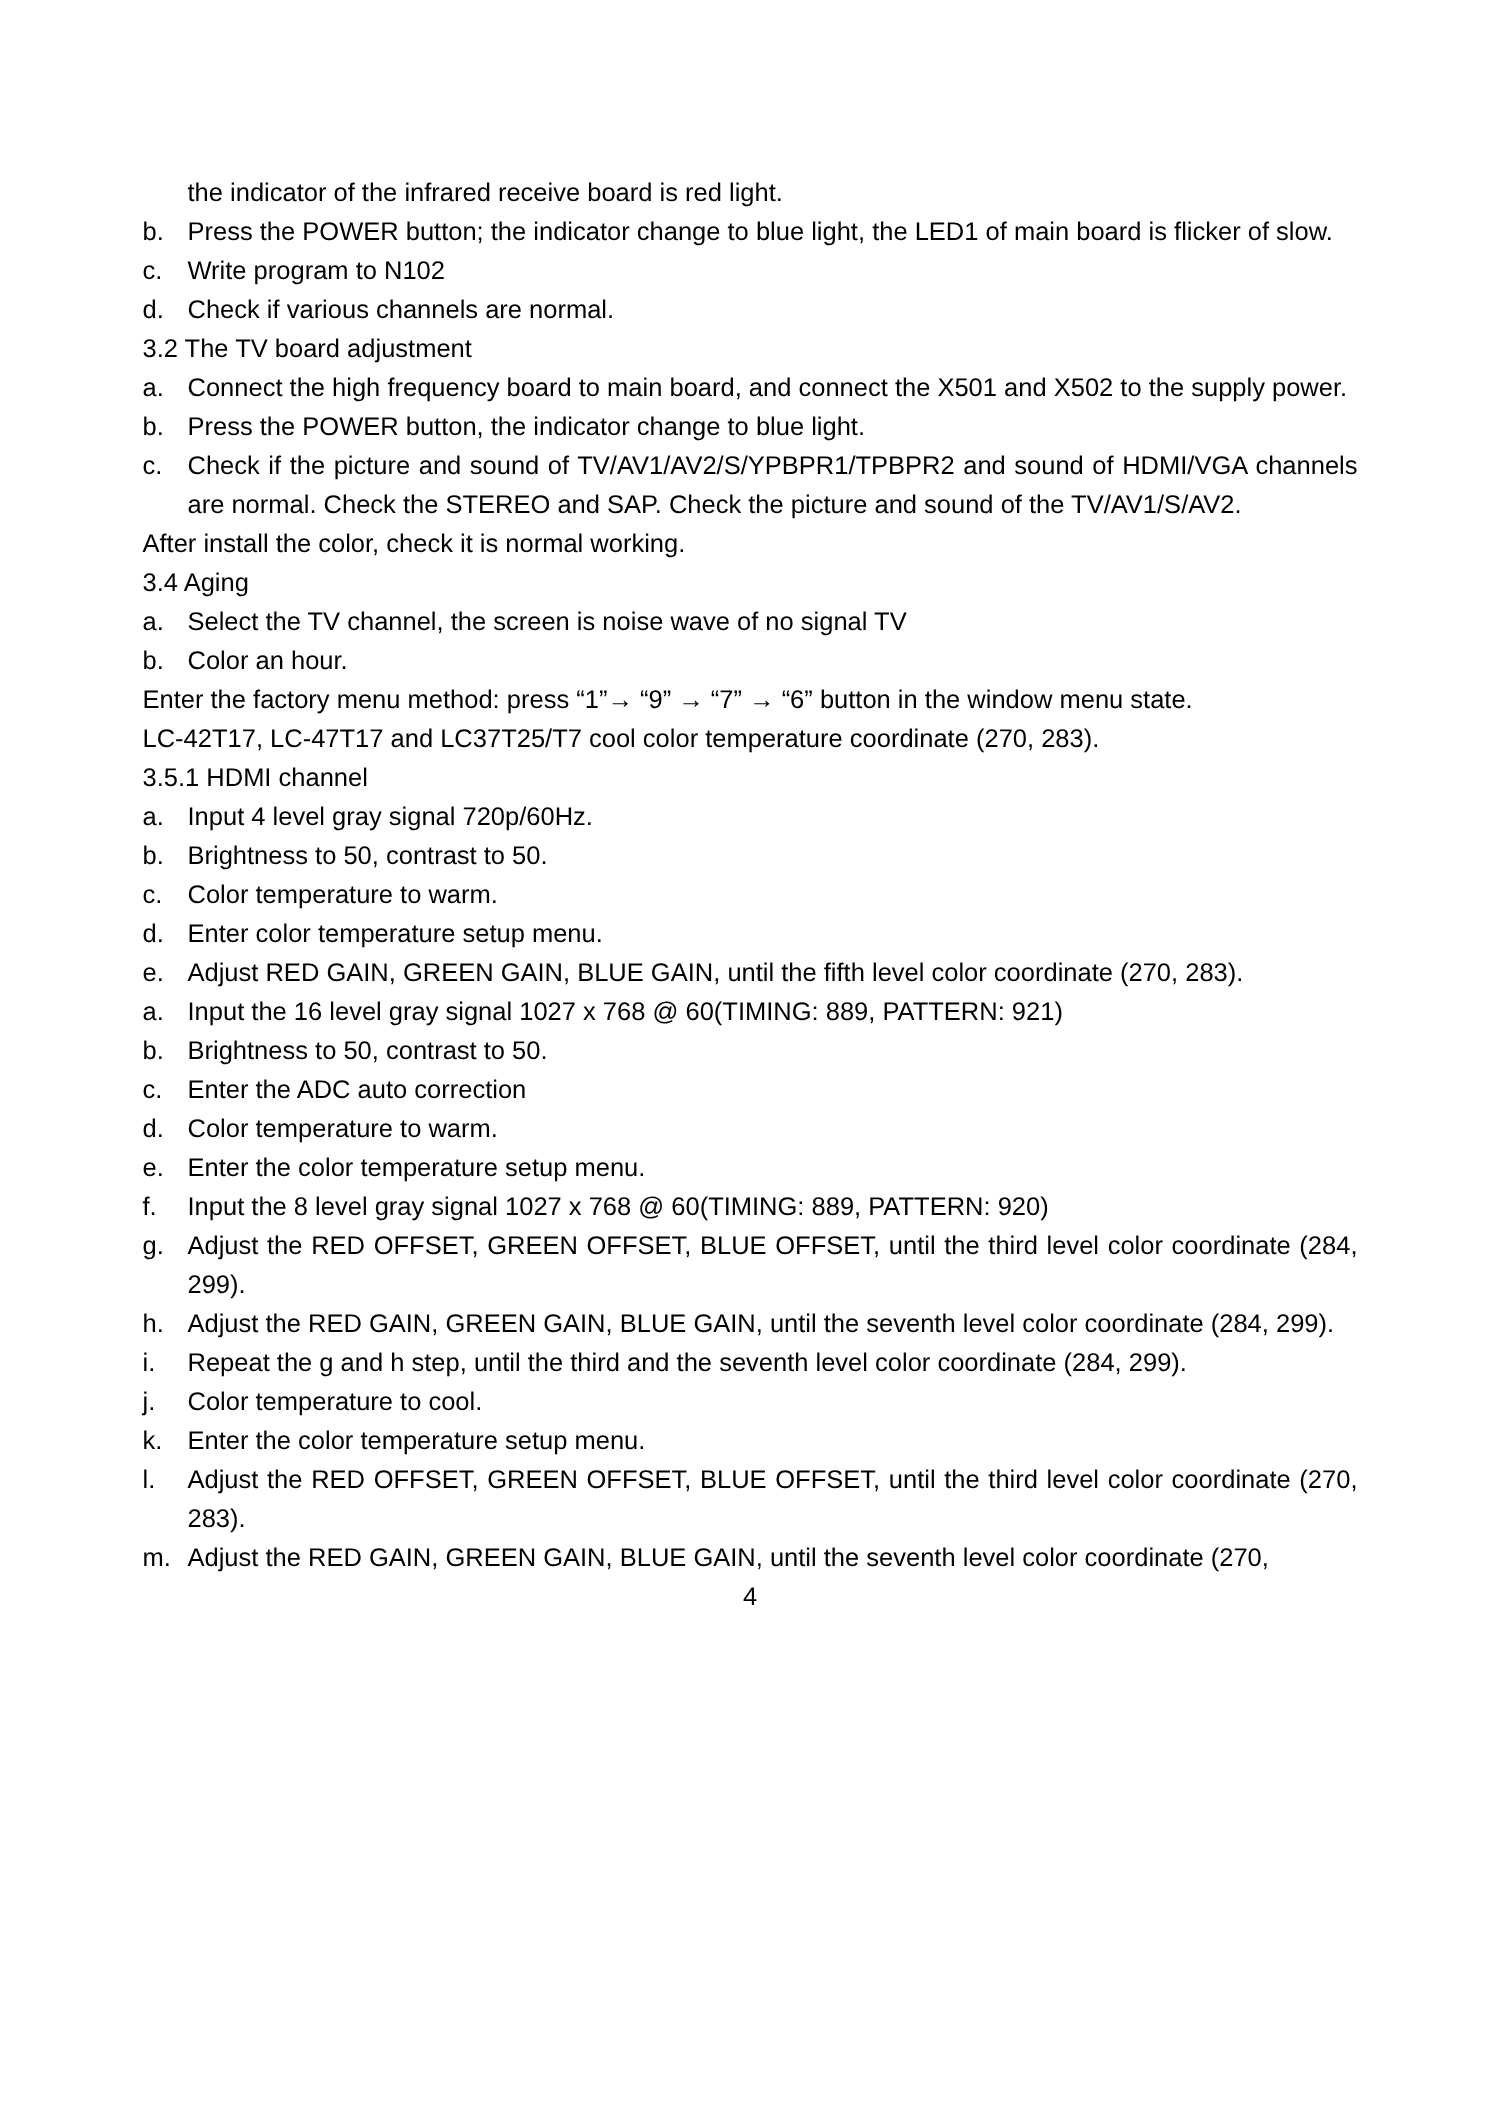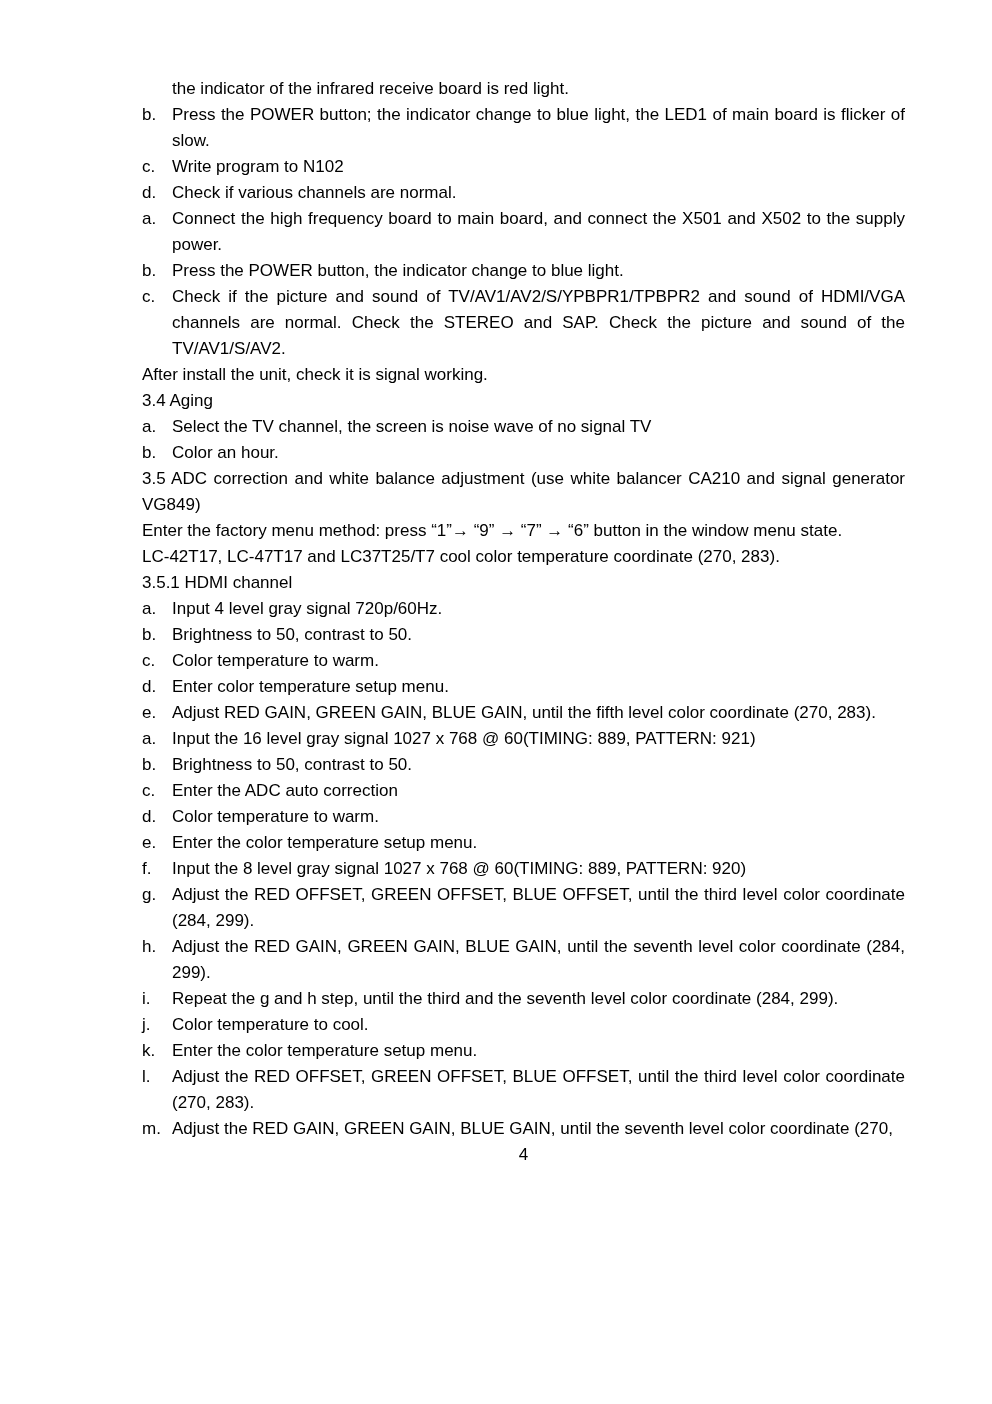--- a/index.html
+++ b/index.html
@@ -11,22 +11,21 @@
     width: 992px;
     height: 1404px;
     font-family: "Liberation Sans", sans-serif;
     font-size: 17px;
     line-height: 26px;
     color: #000000;
     position: relative;
     overflow: hidden;
   }
   .doc {
-    padding: 76px 87px 0 95px;
-    margin-left: 47px;
+    padding: 116px 87px 0 95px;
   }
   .line-row {
     display: flex;
     flex-direction: row;
     align-items: flex-start;
   }
   .item-label {
     flex: 0 0 30px;
     width: 30px;
   }
@@ -59,52 +58,52 @@
   <div class="line-row">
     <span class="item-label">c.</span>
     <span class="item-text">Write program to N102</span>
   </div>
 
   <div class="line-row">
     <span class="item-label">d.</span>
     <span class="item-text">Check if various channels are normal.</span>
   </div>
 
+  <div class="fullwidth-text">3.2 The TV board adjustment</div>
 
   <div class="line-row">
     <span class="item-label">a.</span>
     <span class="item-text">Connect the high frequency board to main board, and connect the X501 and X502 to the supply power.</span>
   </div>
 
   <div class="line-row">
     <span class="item-label">b.</span>
     <span class="item-text">Press the POWER button, the indicator change to blue light.</span>
   </div>
 
   <div class="line-row">
     <span class="item-label">c.</span>
     <span class="item-text">Check if the picture and sound of TV/AV1/AV2/S/YPBPR1/TPBPR2 and sound of HDMI/VGA channels are normal. Check the STEREO and SAP. Check the picture and sound of the TV/AV1/S/AV2.</span>
   </div>
 
 
-  <div class="fullwidth-text">After install the unit, check it is signal working.</div>
+  <div class="fullwidth-text">After install the color, check it is normal working.</div>
 
   <div class="fullwidth-text">3.4 Aging</div>
 
   <div class="line-row">
     <span class="item-label">a.</span>
     <span class="item-text">Select the TV channel, the screen is noise wave of no signal TV</span>
   </div>
 
   <div class="line-row">
     <span class="item-label">b.</span>
     <span class="item-text">Color an hour.</span>
   </div>
 
-  <div class="fullwidth-text">3.5 ADC correction and white balance adjustment (use white balancer CA210 and signal generator VG849)</div>
 
   <div class="fullwidth-text">Enter the factory menu method: press “1”→ “9” → “7” → “6” button in the window menu state.</div>
 
 
   <div class="fullwidth-text">LC-42T17, LC-47T17 and LC37T25/T7 cool color temperature coordinate (270, 283).</div>
 
   <div class="fullwidth-text">3.5.1 HDMI channel</div>
 
   <div class="line-row">
     <span class="item-label">a.</span>

